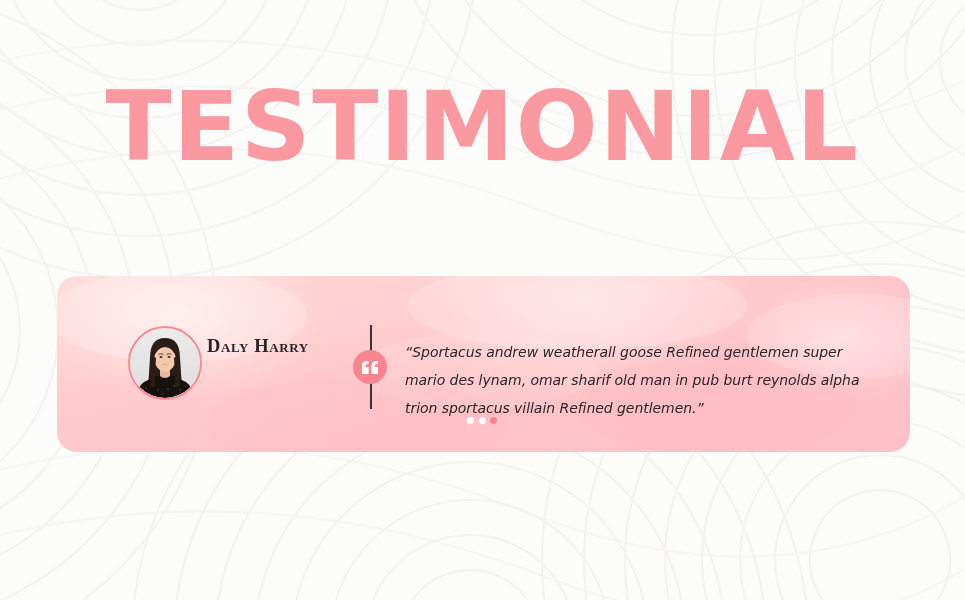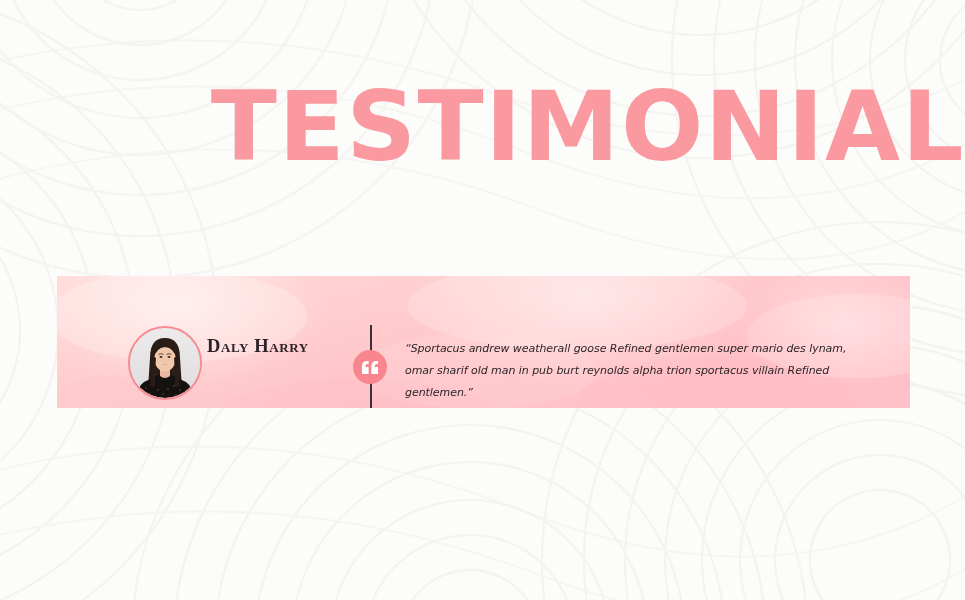--- a/index.html
+++ b/index.html
@@ -24,48 +24,49 @@
     z-index: 0;
     pointer-events: none;
   }
 
   
   #page-title {
     position: absolute;
     left: 0;
     right: 0;
     top: 78px;
-    text-align: right;
+    text-align: center;
     z-index: 2;
     font-family: "DejaVu Sans", sans-serif;
     font-weight: bold;
     font-size: 97px;
     line-height: 1;
     letter-spacing: 1.5px;
     color: #fa9aa0;
     white-space: nowrap;
     user-select: none;
   }
 
   
   #testimonial-card {
     position: absolute;
     left: 57px;
     top: 276px;
     width: 853px;
-    height: 132px;
+    height: 176px;
     z-index: 2;
     overflow: hidden;
     background:
       radial-gradient(ellipse 220px 120px at 14% 22%, rgba(255,255,255,0.55) 0%, rgba(255,255,255,0) 70%),
       radial-gradient(ellipse 200px 110px at 38% 85%, rgba(255,196,200,0.55) 0%, rgba(255,196,200,0) 72%),
       radial-gradient(ellipse 250px 130px at 62% 15%, rgba(255,255,255,0.45) 0%, rgba(255,255,255,0) 72%),
       radial-gradient(ellipse 190px 120px at 78% 75%, rgba(255,190,196,0.5) 0%, rgba(255,190,196,0) 72%),
       radial-gradient(ellipse 160px 90px at 92% 35%, rgba(255,255,255,0.4) 0%, rgba(255,255,255,0) 70%),
       linear-gradient(165deg, #ffd9d6 0%, #ffcfcf 28%, #ffc4c8 62%, #ffc0c8 100%);
+    border-radius: 20px;
   }
   #card-texture {
     position: absolute;
     inset: 0;
     pointer-events: none;
   }
 
   
   #avatar {
     position: absolute;
@@ -133,21 +134,21 @@
 
   
   #quote-text {
     position: absolute;
     left: 348px;
     top: 62px;
     width: 470px;
     font-family: "DejaVu Sans", sans-serif;
     font-style: italic;
     font-weight: normal;
-    font-size: 11px;
+    font-size: 14px;
     line-height: 2.0;
     color: #2c2428;
     letter-spacing: -0.05px;
   }
 
   
   #pagination-dots {
     position: absolute;
     left: 410px;
     top: 141px;

